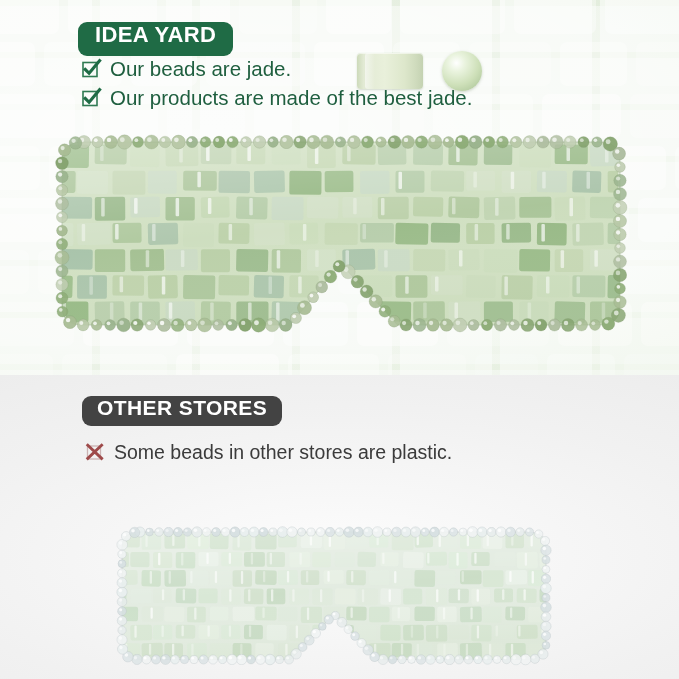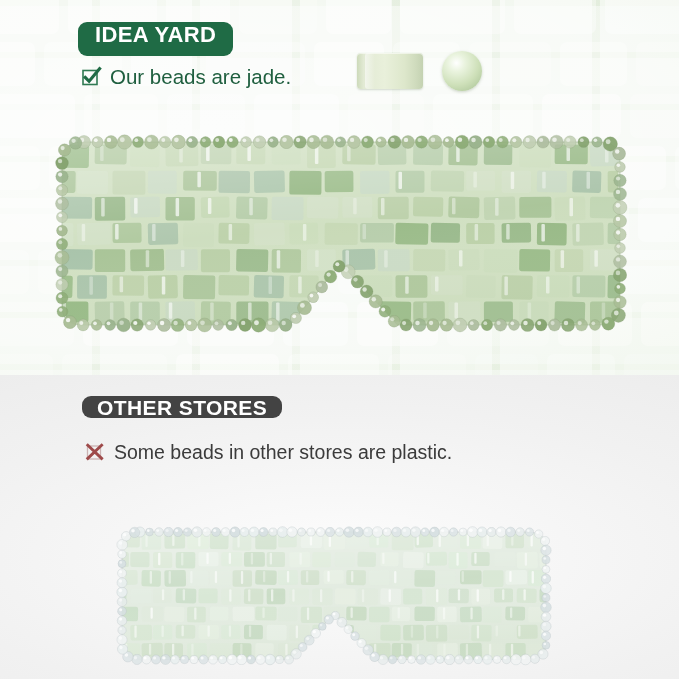--- a/index.html
+++ b/index.html
@@ -73,32 +73,32 @@
   }
   .badge-idea {
     left: 78px; top: 22px;
     height: 34px; padding: 0 17px;
     background: #1f6b45;
     border-radius: 9px;
     font-size: 22px;
   }
   .badge-other {
     left: 82px; top: 396px;
-    height: 22px; padding: 0 15px;
+    height: 30px; padding: 0 15px;
     background: #434343;
     border-radius: 9px;
     font-size: 21px;
   }
 
   
   .bullets {
     position: absolute;
     display: flex; flex-direction: column;
   }
-  .bullets-top { left: 82px; top: 64px; gap: 4px; }
+  .bullets-top { left: 82px; top: 56px; gap: 4px; }
   .bullets-bottom { left: 86px; top: 440px; gap: 16px; }
 
   .bullet {
     display: flex; align-items: flex-start; gap: 9px;
   }
   .bullet-text {
     font-size: 20.5px;
     line-height: 25px;
   }
   .bullets-top .bullet-text { color: #1f5f3f; }
@@ -269,20 +269,29 @@
 
   <div class="bullets bullets-top">
     <div class="bullet">
       <span class="mark">
         <svg viewBox="0 0 19 19">
           <rect x="1" y="3.5" width="14" height="14" fill="none" stroke="#2f7a52" stroke-width="1.6"></rect>
           <path d="M3.2 10.4 L7.1 14.3 L17.6 1.6" fill="none" stroke="#1f6b45" stroke-width="3.1" stroke-linecap="square"></path>
         </svg>
       </span>
       <span class="bullet-text">Our beads are jade.</span>
+    </div>
+    <div class="bullet">
+      <span class="mark">
+        <svg viewBox="0 0 19 19">
+          <rect x="1" y="3.5" width="14" height="14" fill="none" stroke="#2f7a52" stroke-width="1.6"></rect>
+          <path d="M3.2 10.4 L7.1 14.3 L17.6 1.6" fill="none" stroke="#1f6b45" stroke-width="3.1" stroke-linecap="square"></path>
+        </svg>
+      </span>
+      <span class="bullet-text">Our products are made of the best jade.</span>
     </div>
   </div>
 
   <div class="sample-tile"></div>
   <div class="sample-bead"></div>
 
   <div class="mask-wrap mask-top">
     <svg id="svg-mask-top" viewBox="0 0 566 200" preserveAspectRatio="none">
         <defs>
           <clipPath id="svg-mask-top-clip">

